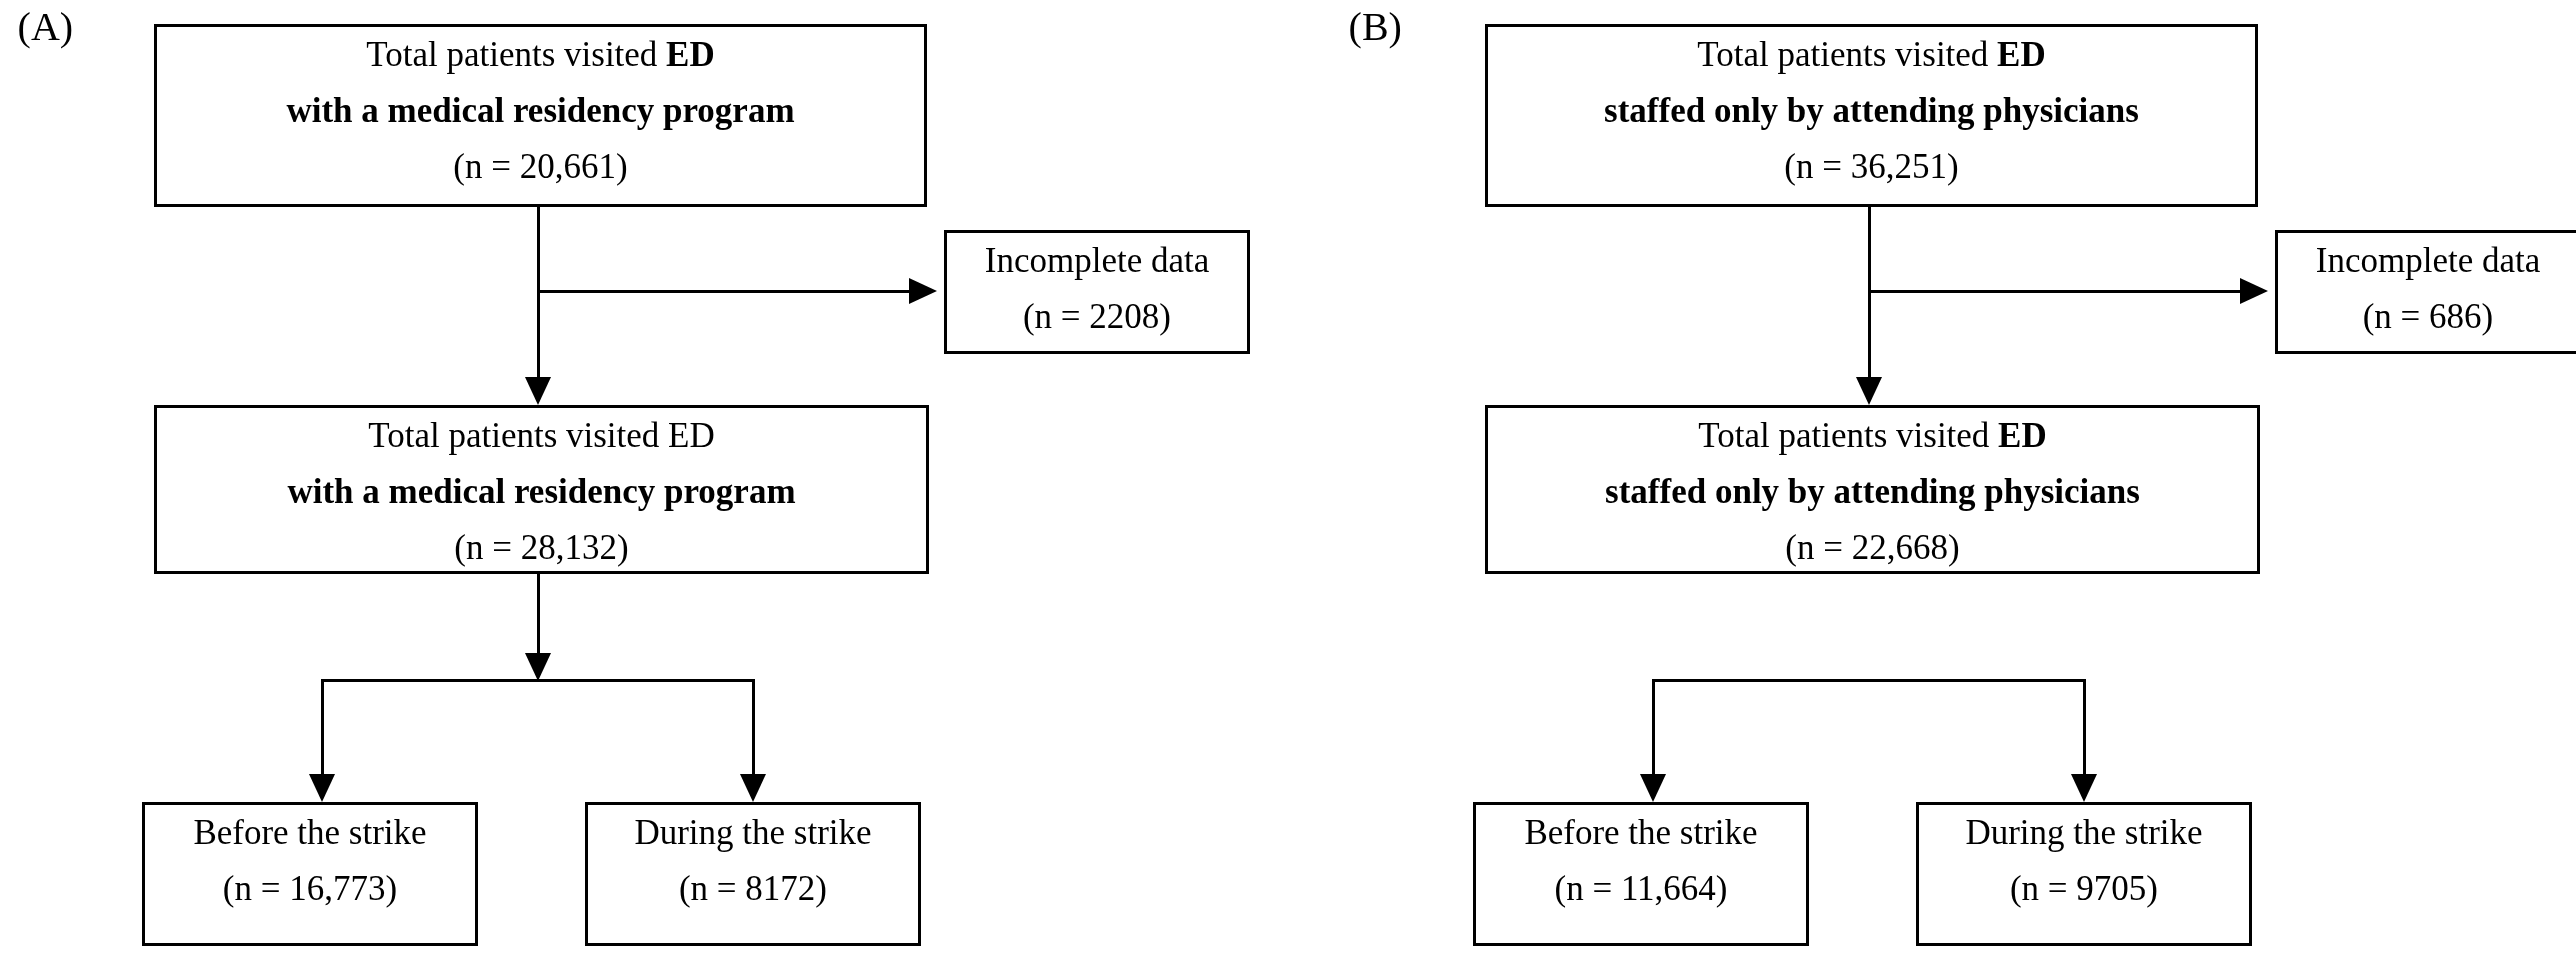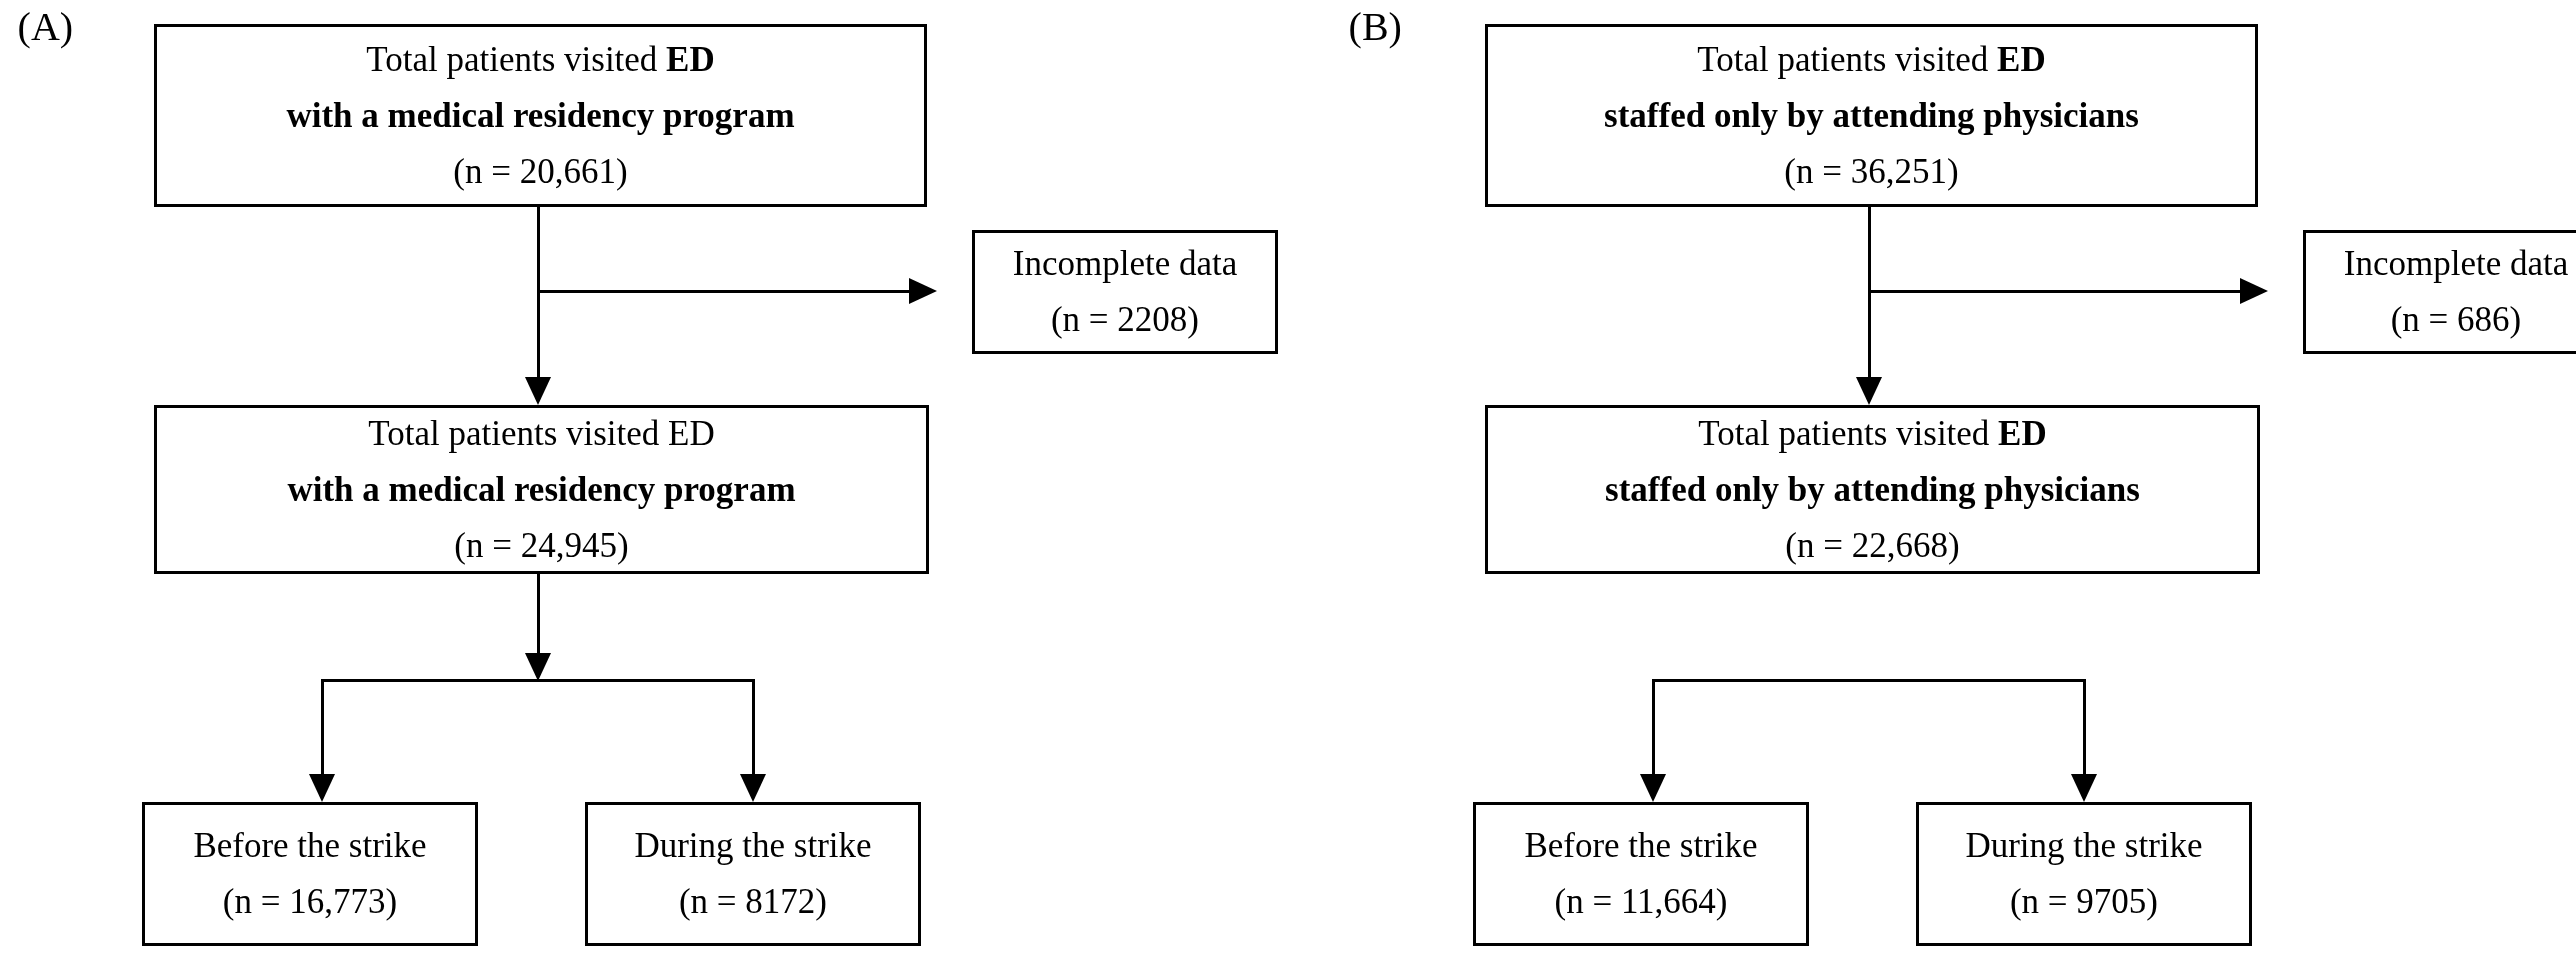--- a/index.html
+++ b/index.html
@@ -19,28 +19,28 @@
     position: absolute; left: 17.6px; top: 5px;
     font-size: 40px; line-height: 1.1;
   }
 
   .fbox {
     position: absolute;
     background: #ffffff;
     border: 3.1px solid #000000;
     box-sizing: border-box;
     display: flex; flex-direction: column;
-    justify-content: center; align-items: center;
+    align-items: center;
     text-align: center;
     font-size: 35px; line-height: 56px;
   }
   .bd { font-weight: bold; }
 
   .box1   { left: 154px;  top: 24px;   width: 773px; height: 183px; }
-  .incbox { left: 972px; top: 230px;  width: 306px;  height: 124px; }
+  .incbox { left: 944px; top: 230px;  width: 306px;  height: 124px; }
   .box2   { left: 154px;  top: 405px;  width: 775px; height: 169px; }
   .boxL   { left: 142px;  top: 802px; width: 336px;  height: 144px; }
   .boxR   { left: 585px;  top: 802px; width: 336px;  height: 144px; font-family: Liberation Serif, serif; }
 
   .vline { position: absolute; width: 2.5px; background: #000000; }
   .hline { position: absolute; height: 3.1px; background: #000000; }
 
   .stem1  { left: 537px; top: 207px;  height: 176px; }
   .branch { left: 538px; top: 290px;  width: 371px; }
   .stem2  { left: 537px; top: 574px;  height: 85px; }
@@ -83,21 +83,21 @@
   <div class="arrow right a-branch"></div>
 
   <div class="fbox incbox">
     <div>Incomplete data</div>
     <div>(n = 2208)</div>
   </div>
 
   <div class="fbox box2">
     <div><span>Total patients visited ED</span><span class="bd"></span></div>
     <div class="bd">with a medical residency program</div>
-    <div>(n = 24,945)</div>
+    <div>(n = 28,132)</div>
   </div>
 
   <div class="vline stem2"></div>
   <div class="arrow down a-stem2"></div>
   <div class="hline bar"></div>
   <div class="vline vleft"></div>
   <div class="arrow down a-vleft"></div>
   <div class="vline vright"></div>
   <div class="arrow down a-vright"></div>
 

